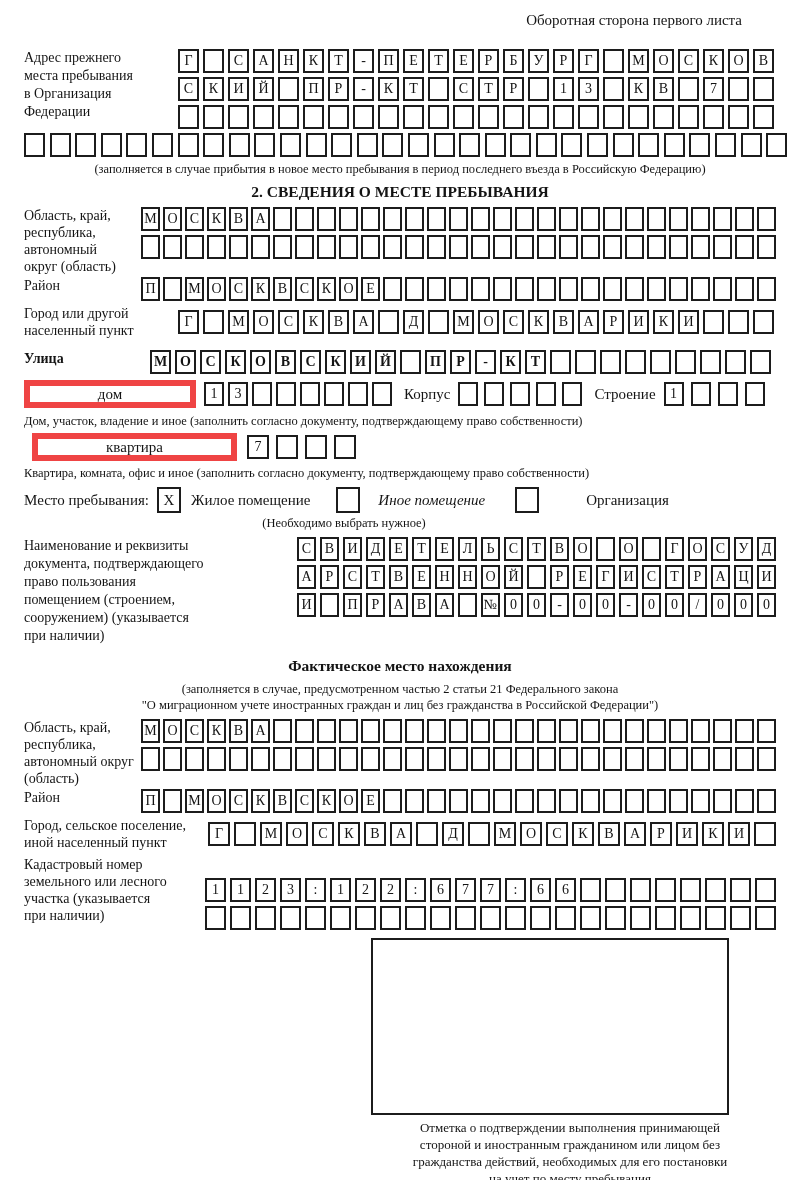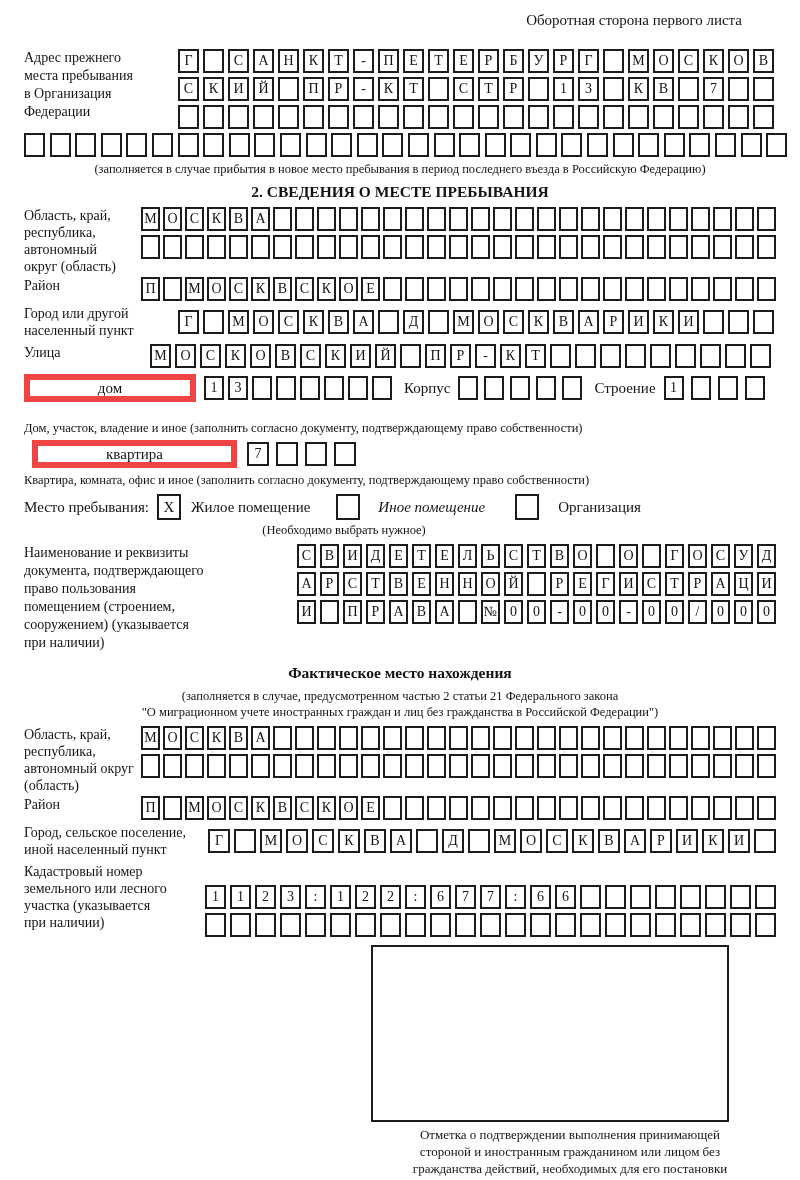--- a/index.html
+++ b/index.html
@@ -312,21 +312,21 @@
         <span class="cell">Р</span>
         <span class="cell">И</span>
         <span class="cell">К</span>
         <span class="cell">И</span>
         <span class="cell"></span>
         <span class="cell"></span>
         <span class="cell"></span>
       </div>
   </div>
 
-  <div class="row-flex" style="margin-top:5px;">
+  <div class="row-flex" style="margin-top:11px;font-weight:bold;">
     <div class="label" style="width:126px;">Улица</div>
     <div class="cells" style="--w:21px;--g:4px">
         <span class="cell">М</span>
         <span class="cell">О</span>
         <span class="cell">С</span>
         <span class="cell">К</span>
         <span class="cell">О</span>
         <span class="cell">В</span>
         <span class="cell">С</span>
         <span class="cell">К</span>
@@ -371,41 +371,41 @@
         <span class="cell"></span>
       </div>
     <div class="label" style="margin:0 8px 0 12px;font-size:15px;">Строение</div>
     <div class="cells" style="--w:20px;--g:7px;margin:0;">
         <span class="cell">1</span>
         <span class="cell"></span>
         <span class="cell"></span>
         <span class="cell"></span>
       </div>
   </div>
-  <div class="note" style="text-align:left;margin-top:18px;">Дом, участок, владение и иное (заполнить согласно документу, подтверждающему право собственности)</div>
+  <div class="note" style="text-align:left;margin-top:5px;">Дом, участок, владение и иное (заполнить согласно документу, подтверждающему право собственности)</div>
 
   <div class="v-center-row" style="margin-top:4px;">
     <div class="field-box" style="width:205px;margin-left:8px;">квартира</div>
     <div class="cells" style="--w:22px;--g:7px;margin:0 0 0 10px;">
         <span class="cell">7</span>
         <span class="cell"></span>
         <span class="cell"></span>
         <span class="cell"></span>
       </div>
   </div>
   <div class="note" style="text-align:left;margin-top:4px;">Квартира, комната, офис и иное (заполнить согласно документу, подтверждающему право собственности)</div>
 
   <div class="v-center-row" style="margin-top:6px;">
     <div class="label" style="font-size:15px;">Место пребывания:</div>
     <div class="checkbox" style="margin-left:8px;">X</div>
     <div class="label" style="font-size:15px;margin-left:10px;">Жилое помещение</div>
     <div class="checkbox" style="margin-left:26px;"></div>
     <div class="label" style="font-size:15px;margin-left:18px;font-style:italic;">Иное помещение</div>
     <div class="checkbox" style="margin-left:30px;"></div>
-    <div class="label" style="font-size:15px;margin-left:19px;">Организация</div>
+    <div class="label" style="font-size:15px;margin-left:47px;">Организация</div>
   </div>
   <div class="note" style="width:300px;margin-left:170px;margin-top:2px;font-size:12.5px;">(Необходимо выбрать нужное)</div>
 
   <div class="row-flex" style="margin-top:6px;">
     <div class="label" style="width:281px;">
         <div>Наименование и реквизиты</div>
         <div>документа, подтверждающего</div>
         <div>право пользования</div>
         <div>помещением (строением,</div>
         <div>сооружением) (указывается</div>

